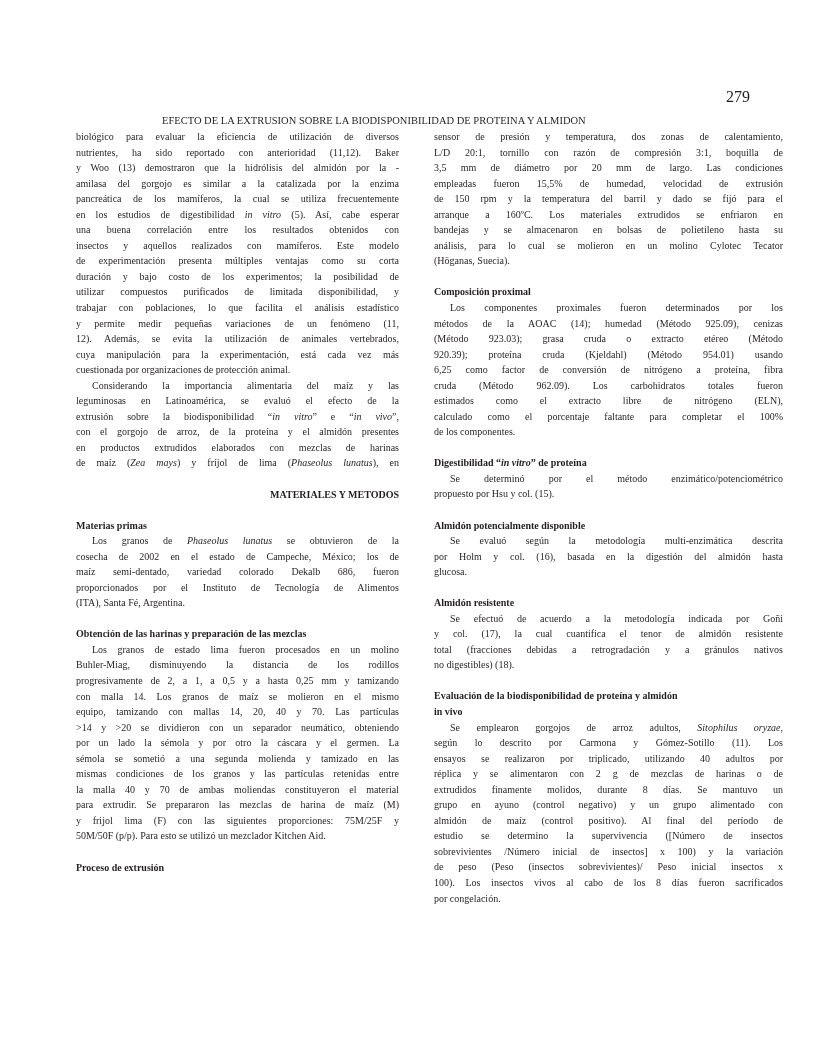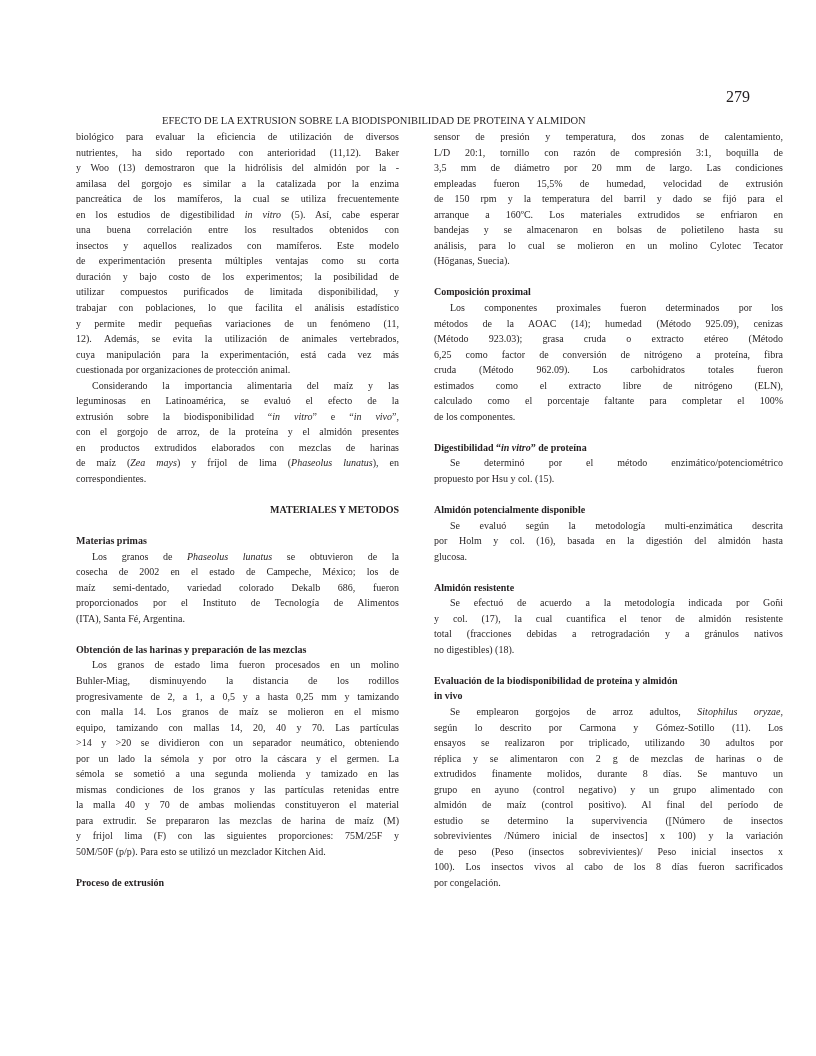--- a/index.html
+++ b/index.html
@@ -48,21 +48,20 @@
       <span class="line">cuya manipulación para la experimentación, está cada vez más</span>
       <span class="line last">cuestionada por organizaciones de protección animal.</span>
     </div>
   <div class="para">
       <span class="line indent">Considerando la importancia alimentaria del maíz y las</span>
       <span class="line">leguminosas en Latinoamérica, se evaluó el efecto de la</span>
       <span class="line">extrusión sobre la biodisponibilidad “<i>in vitro</i>” e “<i>in vivo</i>”,</span>
       <span class="line">con el gorgojo de arroz, de la proteína y el almidón presentes</span>
       <span class="line">en productos extrudidos elaborados con mezclas de harinas</span>
       <span class="line">de maíz (<i>Zea mays</i>) y fríjol de lima (<i>Phaseolus lunatus</i>), en</span>
-      <span class="line last">correspondientes.</span>
     </div>
   <div class="gap"></div>
   <div class="h-sec">MATERIALES Y METODOS</div>
   <div class="gap"></div>
   <div class="h-sub">Materias primas</div>
   <div class="para">
       <span class="line indent">Los granos de <i>Phaseolus lunatus</i> se obtuvieron de la</span>
       <span class="line">cosecha de 2002 en el estado de Campeche, México; los de</span>
       <span class="line">maíz semi-dentado, variedad colorado Dekalb 686, fueron</span>
       <span class="line">proporcionados por el Instituto de Tecnología de Alimentos</span>
@@ -100,20 +99,21 @@
       <span class="line">bandejas y se almacenaron en bolsas de polietileno hasta su</span>
       <span class="line">análisis, para lo cual se molieron en un molino Cylotec Tecator</span>
       <span class="line last">(Höganas, Suecia).</span>
     </div>
   <div class="gap"></div>
   <div class="h-sub">Composición proximal</div>
   <div class="para">
       <span class="line indent">Los componentes proximales fueron determinados por los</span>
       <span class="line">métodos de la AOAC (14); humedad (Método 925.09), cenizas</span>
       <span class="line">(Método 923.03); grasa cruda o extracto etéreo (Método</span>
+      <span class="line">920.39); proteína cruda (Kjeldahl) (Método 954.01) usando</span>
       <span class="line">6,25 como factor de conversión de nitrógeno a proteína, fibra</span>
       <span class="line">cruda (Método 962.09). Los carbohidratos totales fueron</span>
       <span class="line">estimados como el extracto libre de nitrógeno (ELN),</span>
       <span class="line">calculado como el porcentaje faltante para completar el 100%</span>
       <span class="line last">de los componentes.</span>
     </div>
   <div class="gap"></div>
   <div class="h-sub">Digestibilidad “<i>in vitro</i>” de proteína</div>
   <div class="para">
       <span class="line indent">Se determinó por el método enzimático/potenciométrico</span>
@@ -133,21 +133,21 @@
       <span class="line">y col. (17), la cual cuantifica el tenor de almidón resistente</span>
       <span class="line">total (fracciones debidas a retrogradación y a gránulos nativos</span>
       <span class="line last">no digestibles) (18).</span>
     </div>
   <div class="gap"></div>
   <div class="h-sub">Evaluación de la biodisponibilidad de proteína y almidón</div>
   <div class="h-sub it">in vivo</div>
   <div class="para">
       <span class="line indent">Se emplearon gorgojos de arroz adultos, <i>Sitophilus oryzae</i>,</span>
       <span class="line">según lo descrito por Carmona y Gómez-Sotillo (11). Los</span>
-      <span class="line">ensayos se realizaron por triplicado, utilizando 30 adultos por</span>
+      <span class="line">ensayos se realizaron por triplicado, utilizando 40 adultos por</span>
       <span class="line">réplica y se alimentaron con 2 g de  mezclas de harinas o de</span>
       <span class="line">extrudidos finamente molidos, durante 8 días. Se mantuvo un</span>
       <span class="line">grupo en ayuno (control negativo) y un grupo alimentado con</span>
       <span class="line">almidón de maíz (control positivo).  Al final del período de</span>
       <span class="line">estudio se determino la supervivencia ([Número de insectos</span>
       <span class="line">sobrevivientes /Número inicial de insectos] x  100) y la variación</span>
       <span class="line">de peso (Peso (insectos sobrevivientes)/ Peso inicial  insectos  x</span>
       <span class="line">100). Los insectos vivos al cabo de los 8 días fueron sacrificados</span>
       <span class="line last">por congelación.</span>
     </div>

